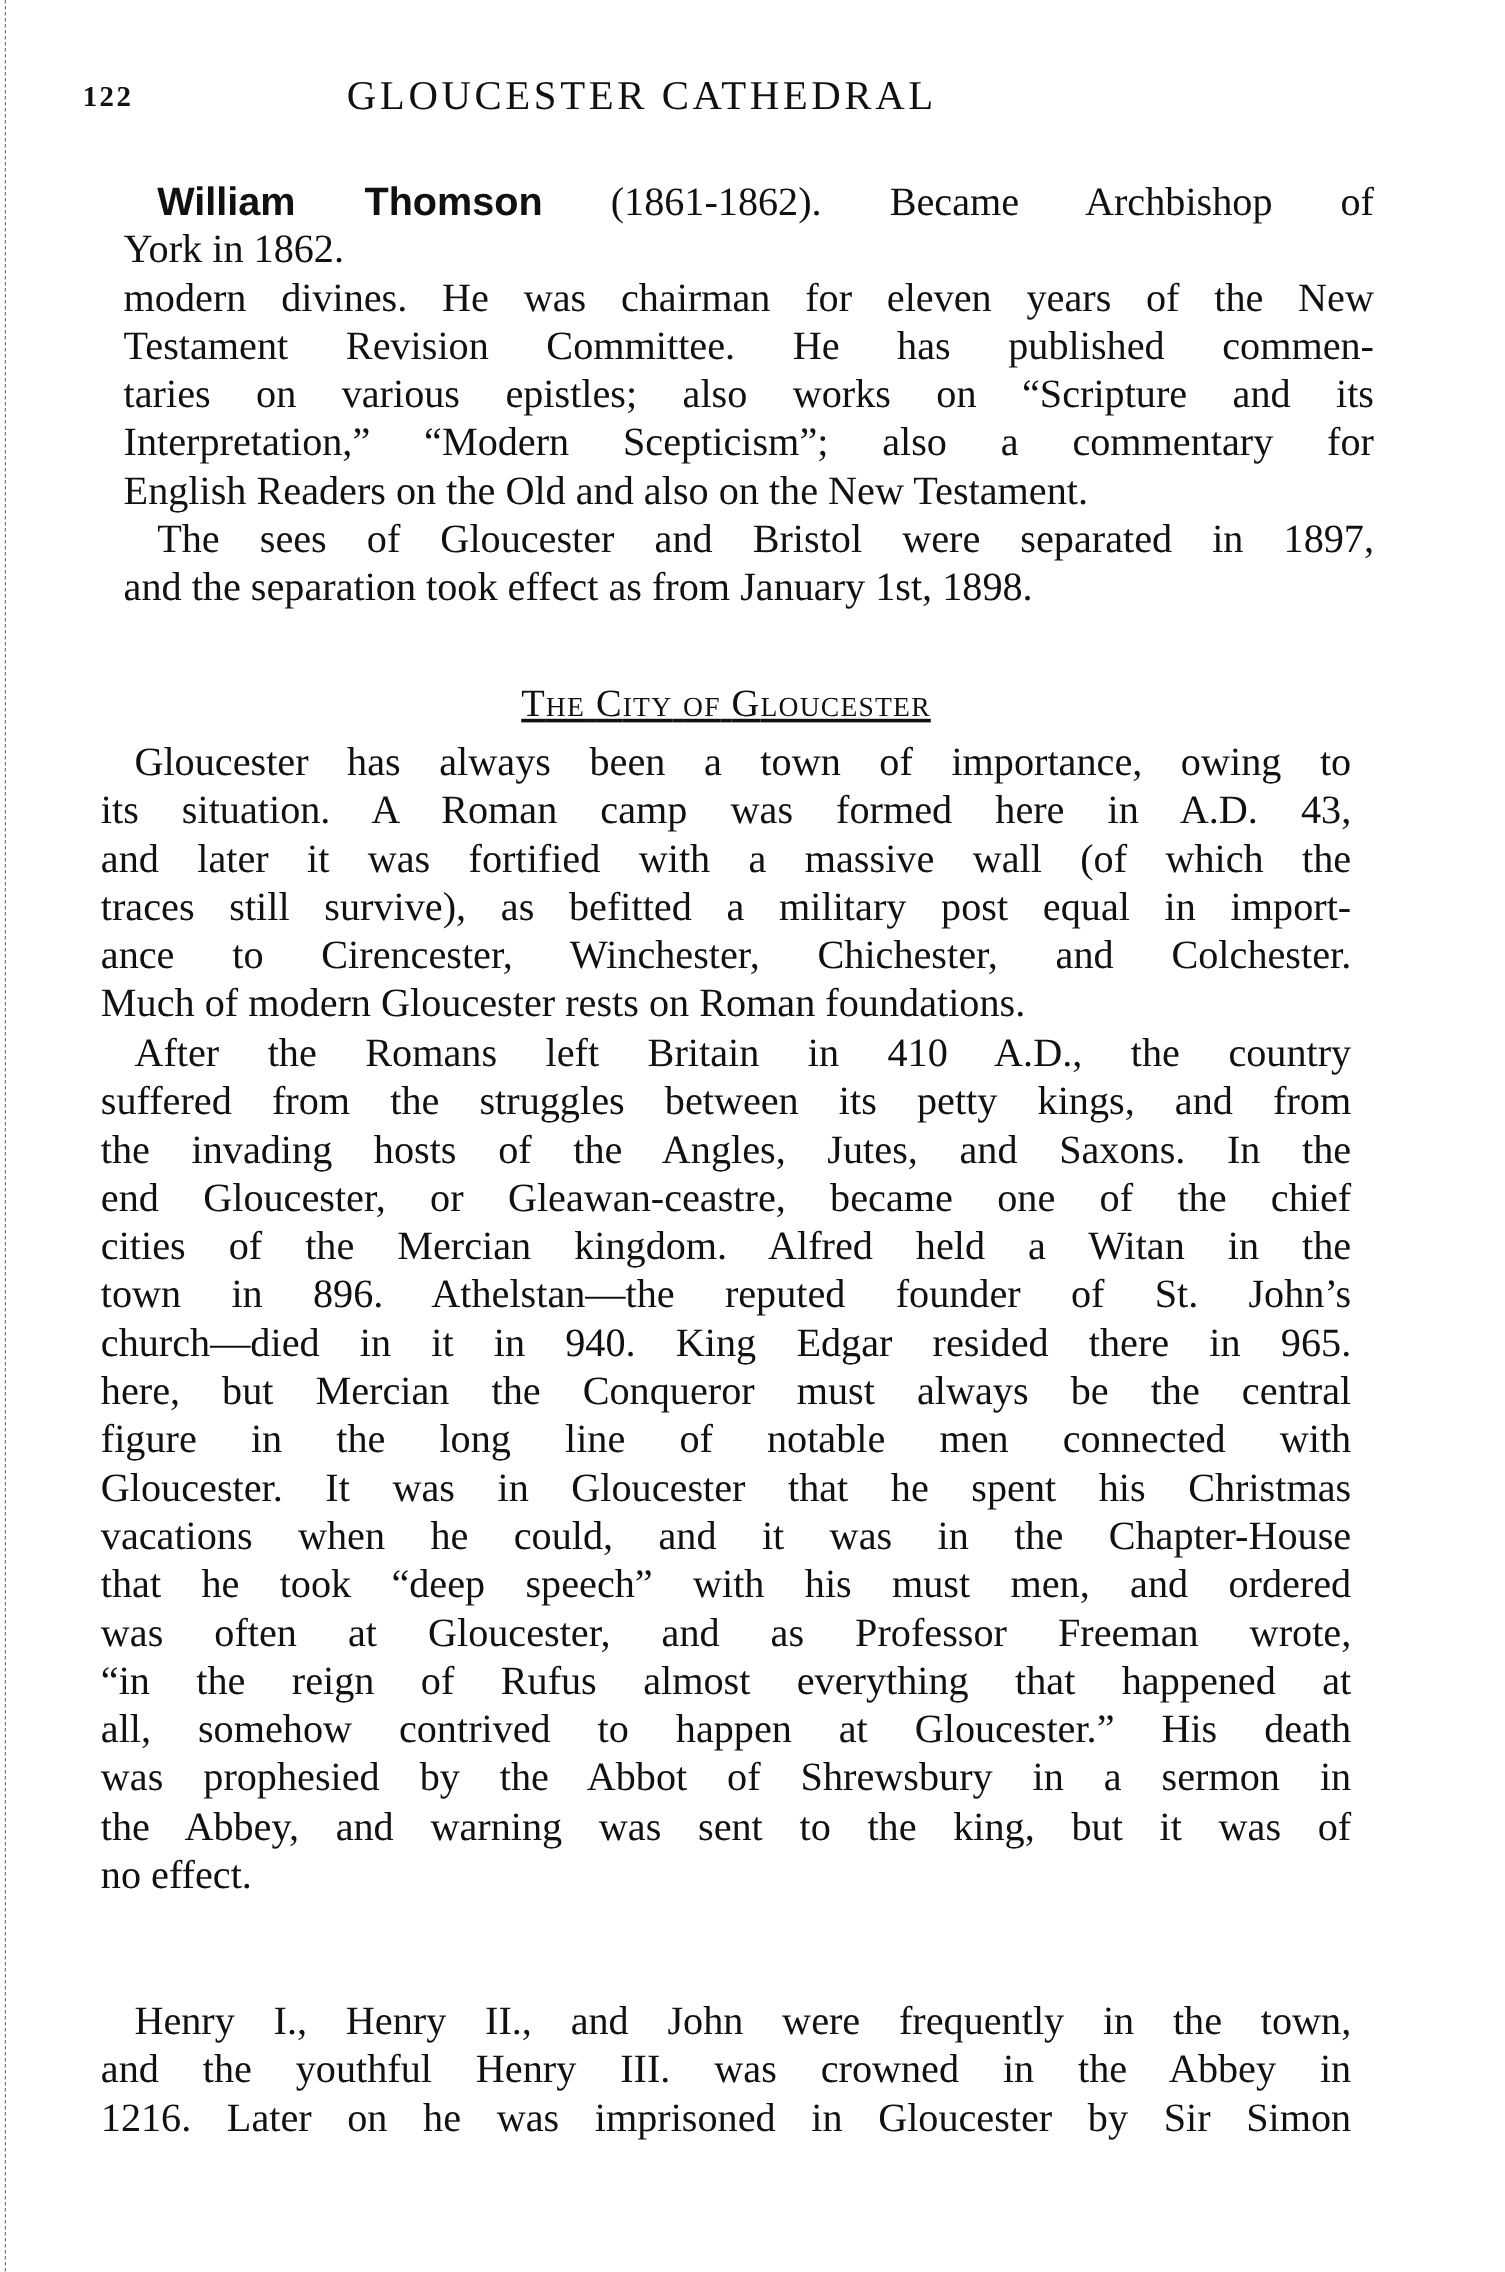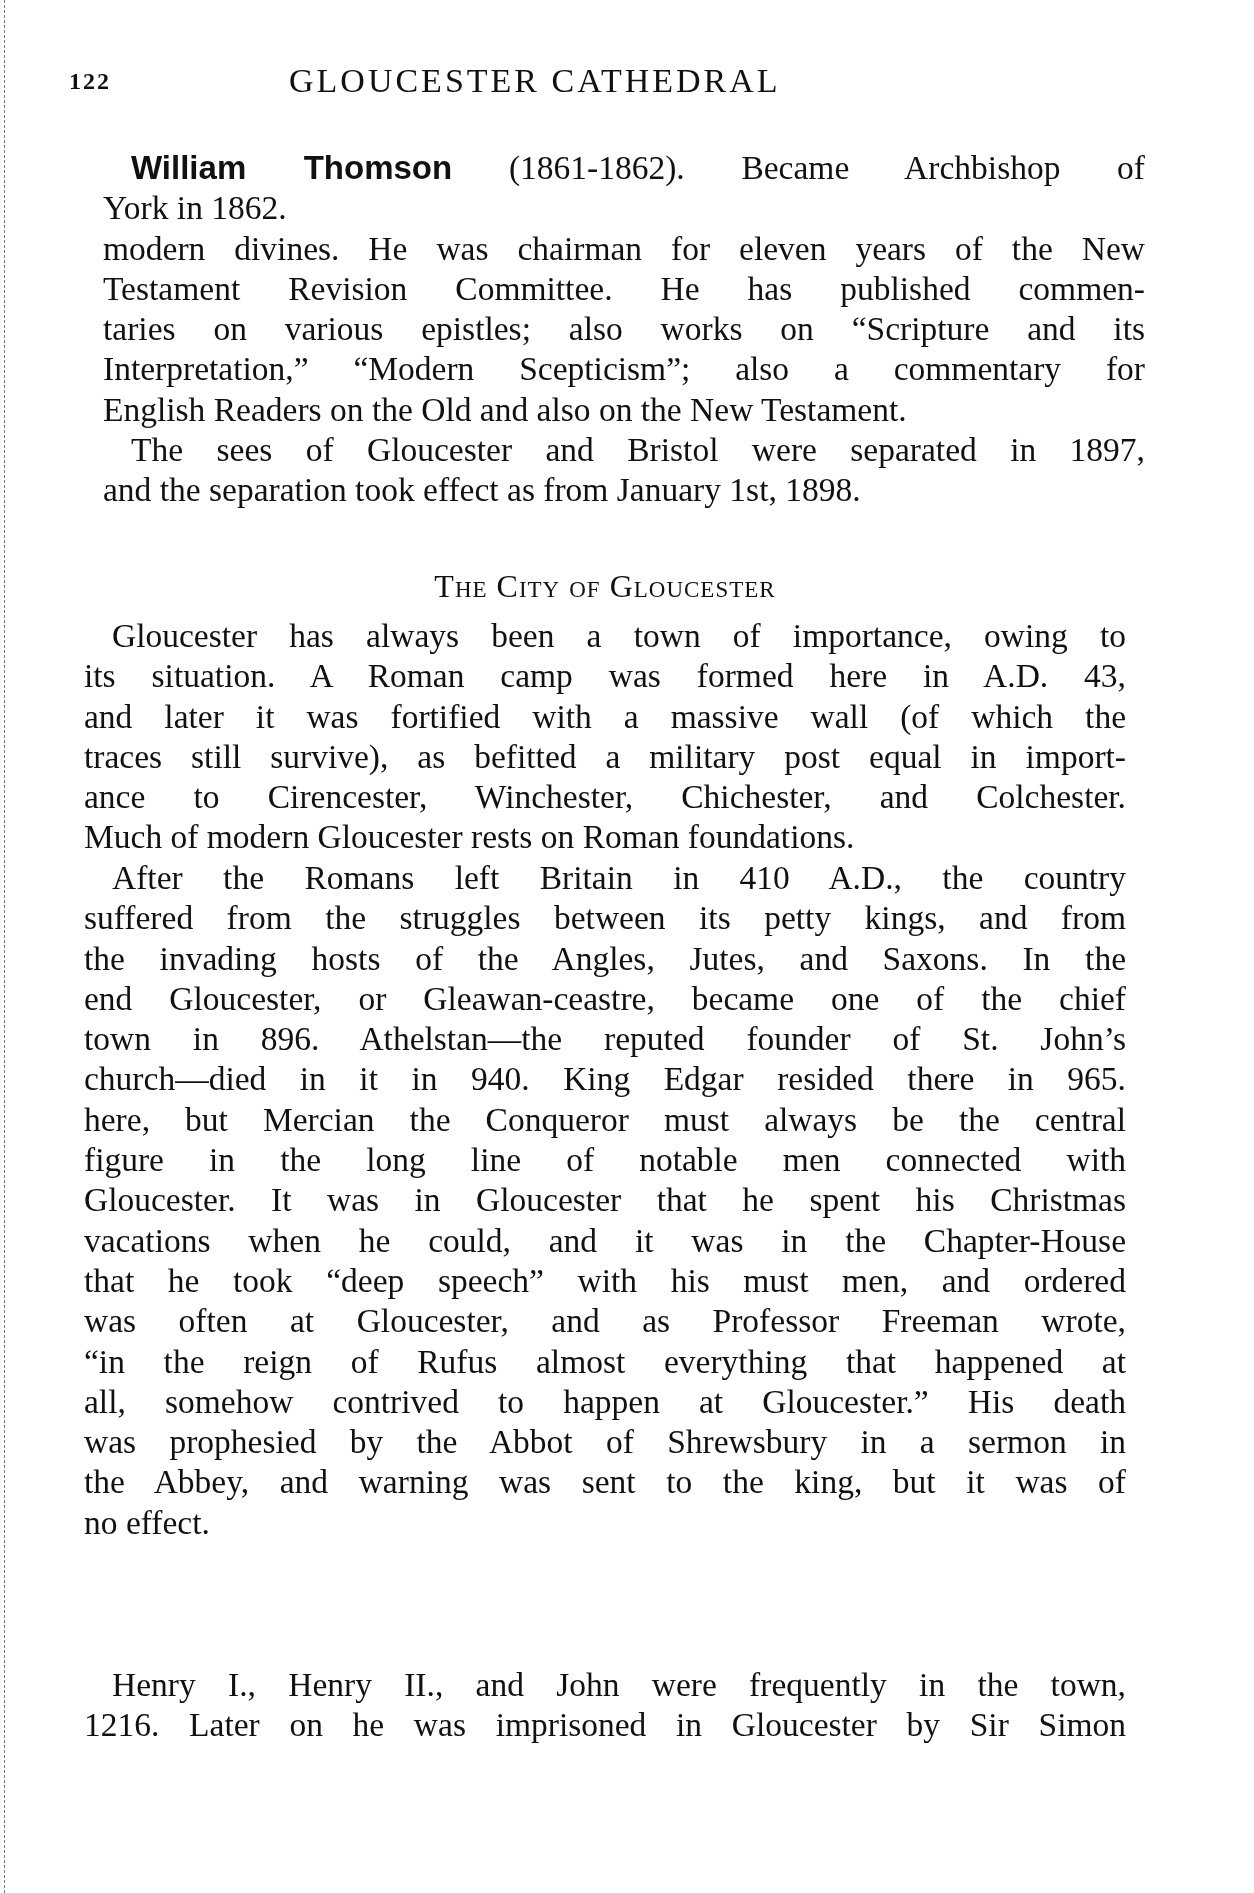--- a/index.html
+++ b/index.html
@@ -6,21 +6,21 @@
   body { width:1254px; height:1893px; position:relative; overflow:hidden; font-family:"Liberation Serif","DejaVu Serif",serif; color:#111; }
   .scan-edge { position:absolute; left:4px; top:0; width:0; height:1893px; border-left:1px dashed #777; }
   .running-head { position:absolute; top:62px; left:69px; width:1040px; height:44px; }
   .page-num { position:absolute; left:0; top:6px; font-size:24px; letter-spacing:2px; font-weight:bold; }
   .head-title { position:absolute; left:220px; top:0; font-size:34px; letter-spacing:3px; }
   .text { position:absolute; left:84px; width:1042px; font-size:33.5px; line-height:40.3px; }
   .line { display:block; height:40.3px; white-space:nowrap; text-align:justify; text-align-last:justify; }
   .line.last { text-align-last:left; }
   .line.indent { padding-left:28px; }
   .bold-name { font-family:"Liberation Sans","DejaVu Sans",sans-serif; font-weight:bold; font-size:33px; }
-  .section-heading { position:absolute; left:84px; width:1042px; top:568px; text-align:center; font-size:32px; letter-spacing:1px; }
+  .section-heading { position:absolute; left:84px; width:1042px; top:568px; text-align:center; font-size:32px; letter-spacing:1px;text-decoration:underline; }
   .section-heading .cap-sm { font-size:23px; }
 </style>
 </head>
 <body>
 
 <div class="scan-edge"></div>
 
 <div class="running-head">
   <span class="page-num">122</span>
   <span class="head-title">GLOUCESTER CATHEDRAL</span>
@@ -58,31 +58,33 @@
   <span class="line">traces still survive), as befitted a military post equal in import-</span>
   <span class="line">ance to Cirencester, Winchester, Chichester, and Colchester.</span>
   <span class="line last">Much of modern Gloucester rests on Roman foundations.</span>
 </div>
 
 <div class="text" style="top:858px;">
   <span class="line indent">After the Romans left Britain in 410 A.D., the country</span>
   <span class="line">suffered from the struggles between its petty kings, and from</span>
   <span class="line">the invading hosts of the Angles, Jutes, and Saxons.  In the</span>
   <span class="line">end Gloucester, or Gleawan-ceastre, became one of the chief</span>
+  <span class="line">cities of the Mercian kingdom.  Alfred held a Witan in the</span>
   <span class="line">town in 896.  Athelstan—the reputed founder of St. John’s</span>
   <span class="line">church—died in it in 940.  King Edgar resided there in 965.</span>
   <span class="line">here, but Mercian the Conqueror must always be the central</span>
   <span class="line">figure in the long line of notable men connected with</span>
   <span class="line">Gloucester.  It was in Gloucester that he spent his Christmas</span>
   <span class="line">vacations when he could, and it was in the Chapter-House</span>
   <span class="line">that he took “deep speech” with his must men, and ordered</span>
   <span class="line">was often at Gloucester, and as Professor Freeman wrote,</span>
   <span class="line">“in the reign of Rufus almost everything that happened at</span>
   <span class="line">all, somehow contrived to happen at Gloucester.”  His death</span>
   <span class="line">was prophesied by the Abbot of Shrewsbury in a sermon in</span>
   <span class="line">the Abbey, and warning was sent to the king, but it was of</span>
   <span class="line last">no effect.</span>
 </div>
 
 <div class="text" style="top:1665px;">
   <span class="line indent">Henry I., Henry II., and John were frequently in the town,</span>
+  <span class="line">and the youthful Henry III. was crowned in the Abbey in</span>
   <span class="line">1216.  Later on he was imprisoned in Gloucester by Sir Simon</span>
 </div>
 
 </body></html>

